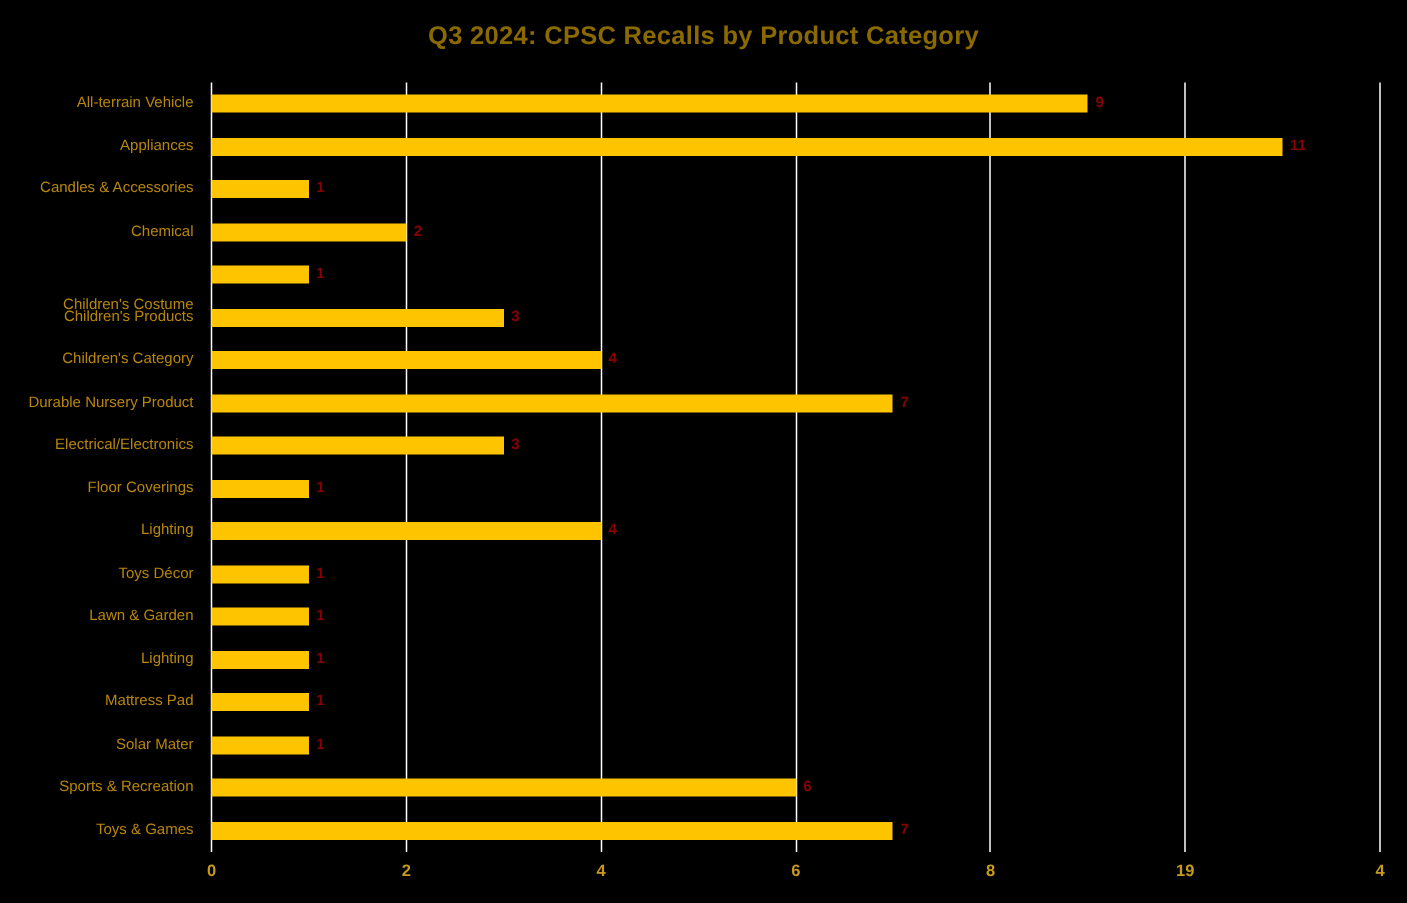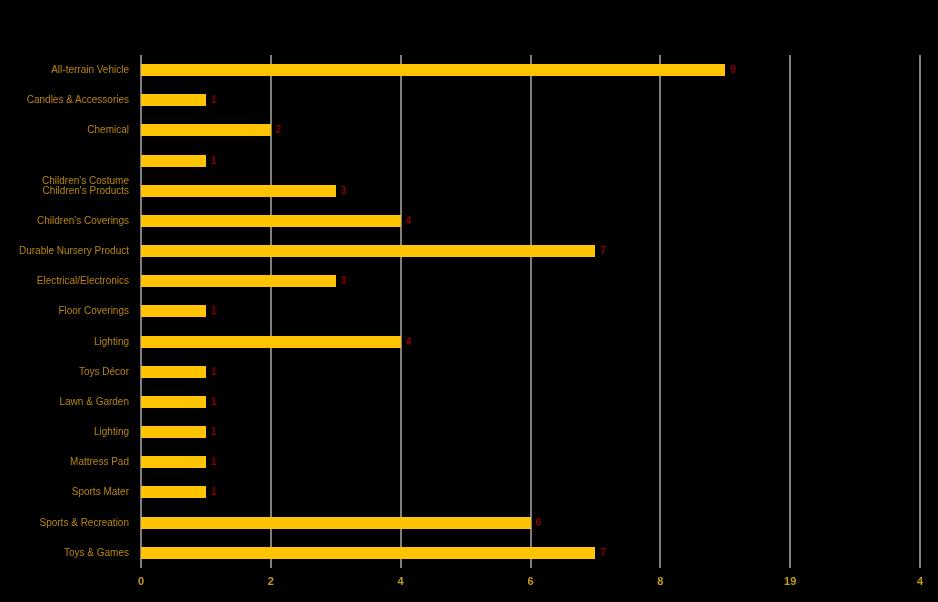--- a/index.html
+++ b/index.html
@@ -56,40 +56,48 @@
     position:absolute;top:8px;
     transform:translateX(-50%);
     font-size:11px;font-weight:bold;
     line-height:1;
   }
 </style>
 </head>
 <body>
 
 <div id="screen">
+  <div class="chart-title" style="color: rgb(138, 106, 0);">Q3 2024: CPSC Recalls by Product Category</div>
 
   <div class="plot">
     <div id="gridlines">
         <div class="gridline" style="left: 0%; background: rgb(255, 255, 255);"></div>
         <div class="gridline" style="left: 16.6667%; background: rgb(255, 255, 255);"></div>
         <div class="gridline" style="left: 33.3333%; background: rgb(255, 255, 255);"></div>
         <div class="gridline" style="left: 50%; background: rgb(255, 255, 255);"></div>
         <div class="gridline" style="left: 66.6667%; background: rgb(255, 255, 255);"></div>
         <div class="gridline" style="left: 83.3333%; background: rgb(255, 255, 255);"></div>
         <div class="gridline" style="left: 100%; background: rgb(255, 255, 255);"></div>
       </div>
     <div class="rows" id="rows">
         <div class="row">
           <span class="cat-label" style="color: rgb(184, 134, 11);">All-terrain Vehicle</span>
           <div class="bar-wrap">
             <div class="bar" style="width: 75%; background: rgb(255, 196, 0);"></div>
             <span class="val-label" style="color: rgb(139, 0, 0);">9</span>
           </div>
         </div>
         <div class="row">
+          <span class="cat-label" style="color: rgb(184, 134, 11);">Appliances</span>
+          <div class="bar-wrap">
+            <div class="bar" style="width: 91.6667%; background: rgb(255, 196, 0);"></div>
+            <span class="val-label" style="color: rgb(139, 0, 0);">11</span>
+          </div>
+        </div>
+        <div class="row">
           <span class="cat-label" style="color: rgb(184, 134, 11);">Candles &amp; Accessories</span>
           <div class="bar-wrap">
             <div class="bar" style="width: 8.33333%; background: rgb(255, 196, 0);"></div>
             <span class="val-label" style="color: rgb(139, 0, 0);">1</span>
           </div>
         </div>
         <div class="row">
           <span class="cat-label" style="color: rgb(184, 134, 11);">Chemical</span>
           <div class="bar-wrap">
             <div class="bar" style="width: 16.6667%; background: rgb(255, 196, 0);"></div>
@@ -104,21 +112,21 @@
           </div>
         </div>
         <div class="row">
           <span class="cat-label" style="color: rgb(184, 134, 11); margin-left: 45px;">Children's Products</span>
           <div class="bar-wrap">
             <div class="bar" style="width: 25%; background: rgb(255, 196, 0);"></div>
             <span class="val-label" style="color: rgb(139, 0, 0);">3</span>
           </div>
         </div>
         <div class="row">
-          <span class="cat-label" style="color: rgb(184, 134, 11);">Children's Coverings</span>
+          <span class="cat-label" style="color: rgb(184, 134, 11);">Children's Category</span>
           <div class="bar-wrap">
             <div class="bar" style="width: 33.3333%; background: rgb(255, 196, 0);"></div>
             <span class="val-label" style="color: rgb(139, 0, 0);">4</span>
           </div>
         </div>
         <div class="row">
           <span class="cat-label" style="color: rgb(184, 134, 11);">Durable Nursery Product</span>
           <div class="bar-wrap">
             <div class="bar" style="width: 58.3333%; background: rgb(255, 196, 0);"></div>
             <span class="val-label" style="color: rgb(139, 0, 0);">7</span>
@@ -167,21 +175,21 @@
           </div>
         </div>
         <div class="row">
           <span class="cat-label" style="color: rgb(184, 134, 11); padding-left: 12px;">Mattress Pad</span>
           <div class="bar-wrap">
             <div class="bar" style="width: 8.33333%; background: rgb(255, 196, 0);"></div>
             <span class="val-label" style="color: rgb(139, 0, 0);">1</span>
           </div>
         </div>
         <div class="row">
-          <span class="cat-label" style="color: rgb(184, 134, 11);">Sports Mater</span>
+          <span class="cat-label" style="color: rgb(184, 134, 11);">Solar Mater</span>
           <div class="bar-wrap">
             <div class="bar" style="width: 8.33333%; background: rgb(255, 196, 0);"></div>
             <span class="val-label" style="color: rgb(139, 0, 0);">1</span>
           </div>
         </div>
         <div class="row">
           <span class="cat-label" style="color: rgb(184, 134, 11); margin-left: 19px;">Sports &amp; Recreation</span>
           <div class="bar-wrap">
             <div class="bar" style="width: 50%; background: rgb(255, 196, 0);"></div>
             <span class="val-label" style="color: rgb(139, 0, 0);">6</span>

